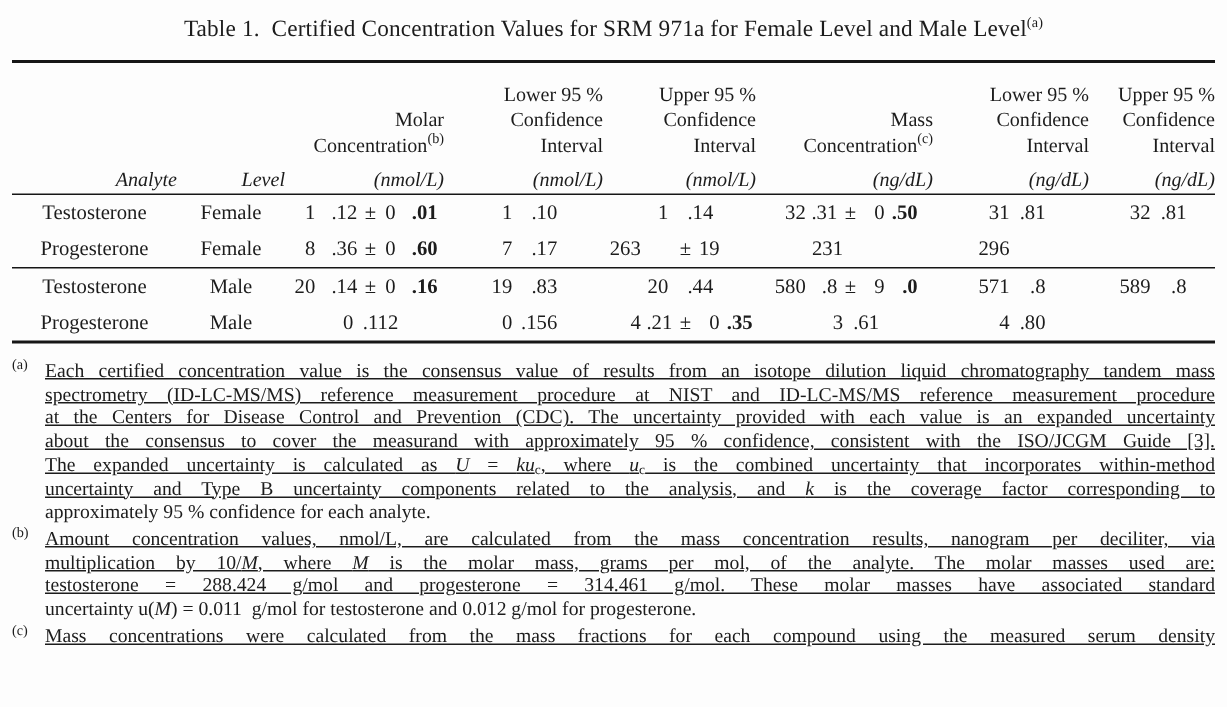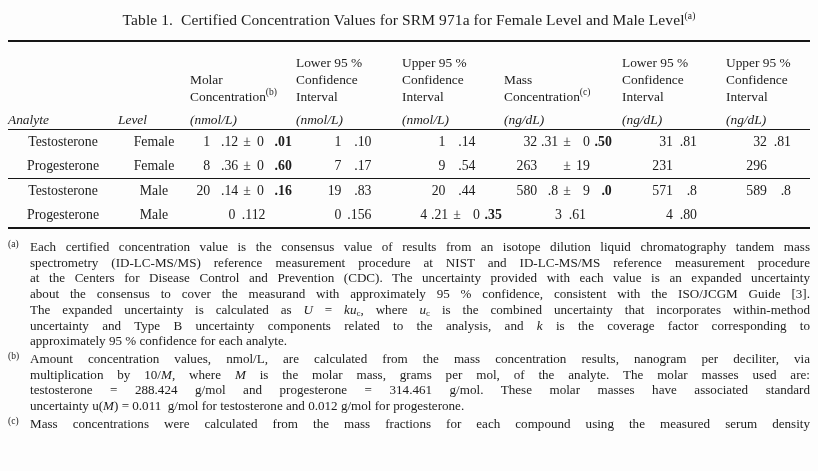--- a/index.html
+++ b/index.html
@@ -17,41 +17,41 @@
   .rule{border:none;border-top:2px solid #161616;margin:0 8px;}
   .rule.thin{border-top:1.6px solid #161616;}
   .rule.top{margin-top:9px;}
   
   .tgrid{
     display:grid;margin:0 8px;
     grid-template-columns:110px 72px 106px 106px 102px 118px 104px 84px;
   }
   .thead{padding-top:12px;padding-bottom:0;}
   .hcell{display:flex;flex-direction:column;justify-content:flex-end;
-    text-align:left;font-size:13.4px;}
+    text-align:right;font-size:13.4px;}
   .htop{display:flex;flex-direction:column;justify-content:flex-end;
     min-height:51px;line-height:17px;}
   .hbot{margin-top:6px;line-height:18px;font-style:italic;}
   .trow{height:24px;line-height:24px;font-size:13.8px;text-align:center;}
   .tcell{white-space:nowrap;}
   
   .ip{display:inline-block;text-align:right;min-width:var(--ipw,20px);}
   .fp{display:inline-block;text-align:right;min-width:var(--fpw,28px);}
   .ipu{display:inline-block;text-align:right;min-width:var(--ipu,10px);}
   .fpu{display:inline-block;text-align:right;min-width:var(--fpu,26px);font-weight:bold;}
   .pmsign{display:inline-block;margin:0 5px;}
   .c3{--ipw:16px;--fpw:28px;--ipu:8px;--fpu:28px;}
   .c4,.c5{--ipw:15px;--fpw:30px;}
   .c6{--ipw:23px;--fpw:21px;--ipu:14px;--fpu:22px;}
   .c7,.c8{--ipw:22px;--fpw:24px;}
   
   .fnotes{margin:10px 8px 0 8px;font-size:13.1px;line-height:15.7px;}
   .footnote{position:relative;padding-left:22px;margin-bottom:2px;}
   .fmark{position:absolute;left:0;top:-2px;font-size:9.5px;}
-  .fline.j{text-align:justify;text-align-last:justify;}
+  .fline.j{text-align:justify;text-align-last:justify;text-decoration:underline;}
   .fline i{font-style:italic;}
   .fline sub{font-size:9px;vertical-align:-2px;line-height:0;}
 </style>
 </head>
 <body>
 
 <div class="page">
 
   <div class="title"><span>Table 1.&nbsp; Certified Concentration Values for SRM 971a for Female Level and Male Level</span><sup class="fref">(a)</sup></div>
 
@@ -125,21 +125,20 @@
         <div class="tcell c5"><span class="ip">1</span><span class="fp">.14</span></div>
         <div class="tcell c6"><span class="ip">32</span><span class="fp">.31</span><span class="pmsign">±</span><span class="ipu">0</span><span class="fpu">.50</span></div>
         <div class="tcell c7"><span class="ip">31</span><span class="fp">.81</span></div>
         <div class="tcell c8"><span class="ip">32</span><span class="fp">.81</span></div>
       </div>
       <div class="tgrid trow">
         <div class="tcell c1">Progesterone</div>
         <div class="tcell c2">Female</div>
         <div class="tcell c3"><span class="ip">8</span><span class="fp">.36</span><span class="pmsign">±</span><span class="ipu">0</span><span class="fpu">.60</span></div>
         <div class="tcell c4"><span class="ip">7</span><span class="fp">.17</span></div>
-        <div class="tcell c5"><span class="ip">9</span><span class="fp">.54</span></div>
         <div class="tcell c6"><span class="ip">263</span><span class="fp"></span><span class="pmsign">±</span><span class="ipu">19</span><span class="fpu"></span></div>
         <div class="tcell c7"><span class="ip">231</span><span class="fp"></span></div>
         <div class="tcell c8"><span class="ip">296</span><span class="fp"></span></div>
       </div>
       <hr class="rule thin">
       <div class="tgrid trow">
         <div class="tcell c1">Testosterone</div>
         <div class="tcell c2">Male</div>
         <div class="tcell c3"><span class="ip">20</span><span class="fp">.14</span><span class="pmsign">±</span><span class="ipu">0</span><span class="fpu">.16</span></div>
         <div class="tcell c4"><span class="ip">19</span><span class="fp">.83</span></div>

